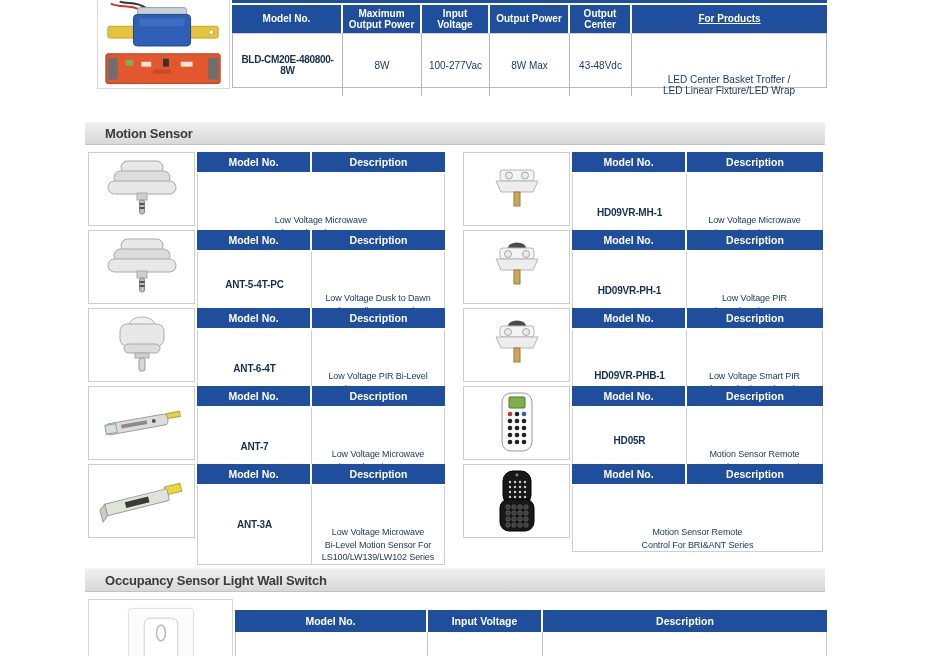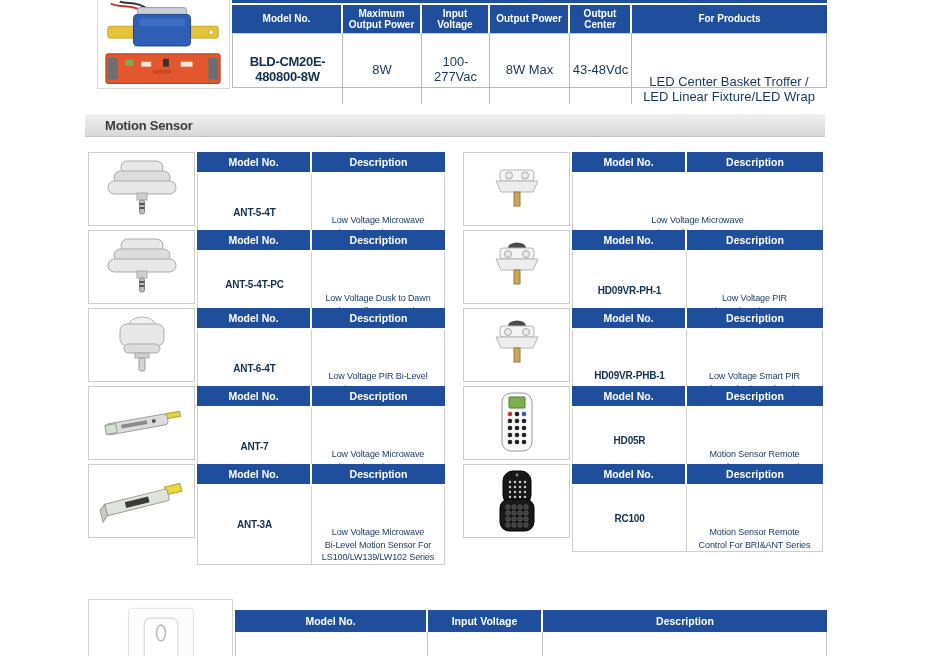--- a/index.html
+++ b/index.html
@@ -13,26 +13,26 @@
              display:flex;align-items:center;justify-content:center;}
 
   
   .tt{position:absolute;left:232px;top:0;width:595px;}
   .tt-strip{position:absolute;left:0;top:0;width:595px;height:3px;background:#1F4E9C;}
   .tt-head{position:absolute;left:0;top:5px;width:595px;height:28px;display:grid;
            grid-template-columns:111px 79px 68px 80px 62px 195px;}
   .tt-hcell{background:#1F4E9C;color:#fff;font-weight:bold;font-size:10px;line-height:1.15;
             display:flex;align-items:center;justify-content:center;text-align:center;
             border-right:2px solid #fff;padding:0 2px;}
-  .tt-hcell:last-child{border-right:none;}
+  .tt-hcell:last-child{border-right:none;text-decoration:underline;}
   .tt-body{position:absolute;left:0;top:33px;width:595px;height:55px;display:grid;
            grid-template-columns:110px 79px 68px 80px 62px 194px;
            border:1px solid #b9b9b9;border-top:1px solid #cfcfcf;}
   .tt-bcell{border-right:1px solid #b9b9b9;display:flex;align-items:center;justify-content:center;
-            text-align:center;font-size:13px;color:#17375E;padding:0 2px;}
+            text-align:center;font-size:10px;color:#17375E;padding:0 2px;}
   .tt-bcell:last-child{border-right:none;}
   .tt-model{font-weight:bold;letter-spacing:-0.3px;color:#14304f;}
 
   
   .section-bar{position:absolute;left:85px;width:740px;height:23px;
                background:linear-gradient(#efefef,#d8d8d8);
                border-bottom:1px solid #c2c2c2;border-top:1px solid #f5f5f5;
                display:flex;align-items:center;}
   .section-bar span{font-size:13px;font-weight:bold;color:#3b3b3b;padding-left:20px;letter-spacing:-0.2px;}
 
@@ -108,21 +108,21 @@
       <div class="tt-bcell tt-model">BLD-CM20E-480800-8W</div>
       <div class="tt-bcell">8W</div>
       <div class="tt-bcell">100-277Vac</div>
       <div class="tt-bcell">8W Max</div>
       <div class="tt-bcell">43-48Vdc</div>
       <div class="tt-bcell preline">LED Center Basket Troffer /
 LED Linear Fixture/LED Wrap</div>
     </div>
   </div>
 
-  <div class="section-bar" style="top:114px;">
+  <div class="section-bar" style="top:122px;">
     <span>Motion Sensor</span>
   </div>
 
   <div class="card" style="left:88px;top:152px;width:357px;">
     <div class="photo">
       <svg width="90" height="64" viewBox="0 0 90 64">
         <rect x="24" y="4" width="42" height="13" rx="6.5" fill="#e8e8e8" stroke="#a9a9a9"></rect>
         <rect x="17" y="14" width="56" height="13" rx="6.5" fill="#dcdcdc" stroke="#a9a9a9"></rect>
         <rect x="11" y="24" width="68" height="13" rx="6.5" fill="#e8e8e8" stroke="#a9a9a9"></rect>
         <rect x="40" y="36" width="10" height="7" fill="#cfcfcf" stroke="#a9a9a9"></rect>
@@ -130,21 +130,20 @@
         <rect x="42.5" y="46" width="5" height="2" fill="#555"></rect>
         <rect x="42.5" y="50" width="5" height="2" fill="#555"></rect>
       </svg>
     </div>
     <div class="ctable">
       <div class="chead">
         <div class="chcell model">Model No.</div>
         <div class="chcell">Description</div>
       </div>
       <div class="cbody">
-        <div class="cmodel">ANT-5-4T</div>
         <div class="cdesc preline">Low Voltage Microwave
 Bi-Level Motion Sensor
 For UFO, LHB, GC, AL Series</div>
       </div>
     </div>
   </div>
 
   <div class="card" style="left:463px;top:152px;width:360px;">
     <div class="photo">
       <svg width="90" height="64" viewBox="0 0 90 64">
@@ -154,20 +153,21 @@
         <path d="M24 24 H66 L61 35 H29 Z" fill="#ededed" stroke="#b5b5b5"></path>
         <rect x="42" y="35" width="6" height="14" fill="#c9a85c" stroke="#9a7d3a"></rect>
       </svg>
     </div>
     <div class="ctable">
       <div class="chead">
         <div class="chcell model">Model No.</div>
         <div class="chcell">Description</div>
       </div>
       <div class="cbody">
+        <div class="cmodel">HD09VR-MH-1</div>
         <div class="cdesc preline">Low Voltage Microwave
 Bi-Level Motion Sensor
 For UFO, LHB, GC, AL Series</div>
       </div>
     </div>
   </div>
 
   <div class="card" style="left:88px;top:230px;width:357px;">
     <div class="photo">
       <svg width="90" height="64" viewBox="0 0 90 64">
@@ -396,27 +396,29 @@
             <circle cx="54" cy="56" r="2.2"></circle>
         </g>
       </svg>
     </div>
     <div class="ctable">
       <div class="chead">
         <div class="chcell model">Model No.</div>
         <div class="chcell">Description</div>
       </div>
       <div class="cbody">
-        <div class="cmodel">RC100</div>
         <div class="cdesc preline">Motion Sensor Remote
 Control For BRI&amp;ANT Series</div>
       </div>
     </div>
   </div>
 
+  <div class="section-bar" style="top:568px;height:24px;">
+    <span>Occupancy Sensor Light Wall Switch</span>
+  </div>
 
   <div class="bphoto">
     <svg width="145" height="57" viewBox="0 0 145 57">
       <rect x="40" y="8" width="66" height="60" rx="3" fill="#fcfcfc" stroke="#e0e0e0"></rect>
       <rect x="56" y="18" width="34" height="58" rx="6" fill="#ffffff" stroke="#cfcfcf"></rect>
       <ellipse cx="73" cy="33" rx="4.5" ry="8" fill="none" stroke="#b8b8b8" stroke-width="1.5"></ellipse>
     </svg>
   </div>
 
   <div class="bt">

